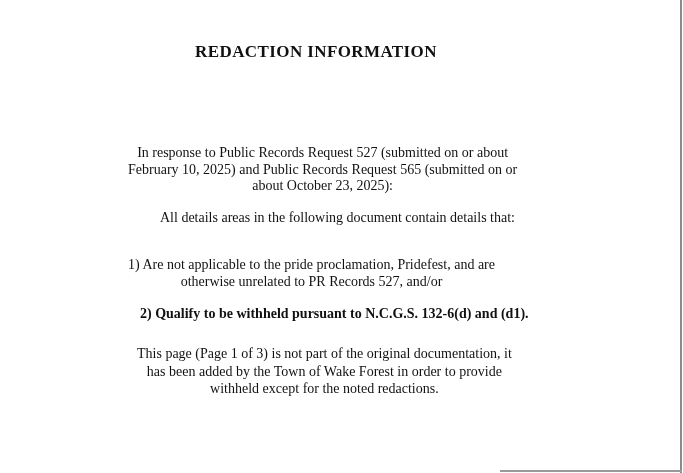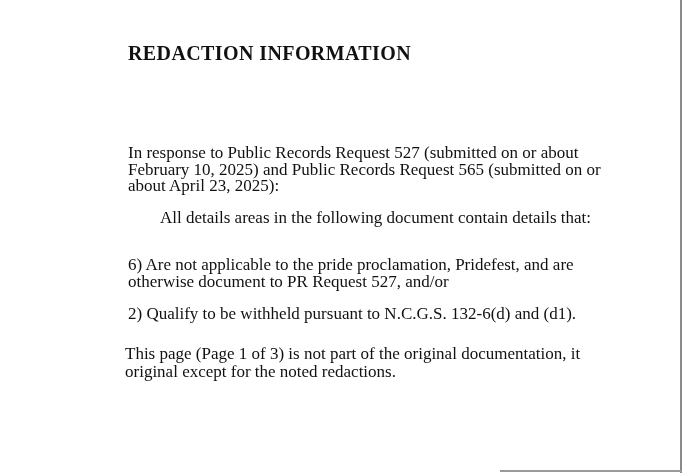--- a/index.html
+++ b/index.html
@@ -14,29 +14,31 @@
     background: #ffffff;
     overflow: hidden;
     font-family: "Liberation Serif", serif;
     color: #111111;
   }
   .doc-title {
     position: absolute;
     left: 128px;
     top: 42px;
     width: 376px;
-    font-size: 20px;
+    text-align: center;
+    font-size: 17px;
     font-weight: bold;
     letter-spacing: 0.4px;
     white-space: pre;
   }
   .textblock {
     position: absolute;
-    font-size: 17px;
+    font-size: 14px;
     line-height: 16.5px;
+    text-align: center;
   }
   .textblock .line {
     white-space: pre;
   }
   .note-block {
     line-height: 17.5px;
   }
   .edge-right {
     position: absolute;
     top: 0;
@@ -57,37 +59,38 @@
 </head>
 <body>
 
 <div class="page">
 
   <div class="doc-title">REDACTION INFORMATION</div>
 
   <div class="textblock" style="left:128px; top:145px;">
     <div class="line">In response to Public Records Request 527 (submitted on or about</div>
     <div class="line">February 10, 2025) and Public Records Request 565 (submitted on or</div>
-    <div class="line">about April 23, 2025):</div>
+    <div class="line">about October 23, 2025):</div>
   </div>
 
   <div class="textblock" style="left:160px; top:210px;">
     <div class="line">All details areas in the following document contain details that:</div>
   </div>
 
   <div class="textblock" style="left:128px; top:257px;">
-    <div class="line">6) Are not applicable to the pride proclamation, Pridefest, and are</div>
-    <div class="line">otherwise document to PR Request 527, and/or</div>
+    <div class="line">1) Are not applicable to the pride proclamation, Pridefest, and are</div>
+    <div class="line">otherwise unrelated to PR Records 527, and/or</div>
   </div>
 
-  <div class="textblock" style="left:128px; top:306px;">
+  <div class="textblock" style="left:140px; top:306px;font-weight:bold;">
     <div class="line">2) Qualify to be withheld pursuant to N.C.G.S. 132-6(d) and (d1).</div>
   </div>
 
-  <div class="textblock note-block" style="left:125px; top:345px;">
+  <div class="textblock note-block" style="left:137px; top:345px;">
     <div class="line">This page (Page 1 of 3) is not part of the original documentation, it</div>
-    <div class="line">original except for the noted redactions.</div>
+    <div class="line">has been added by the Town of Wake Forest in order to provide</div>
+    <div class="line">withheld except for the noted redactions.</div>
   </div>
 
   <div class="edge-right"></div>
   <div class="edge-bottom"></div>
 
 </div>
 
 </body></html>

